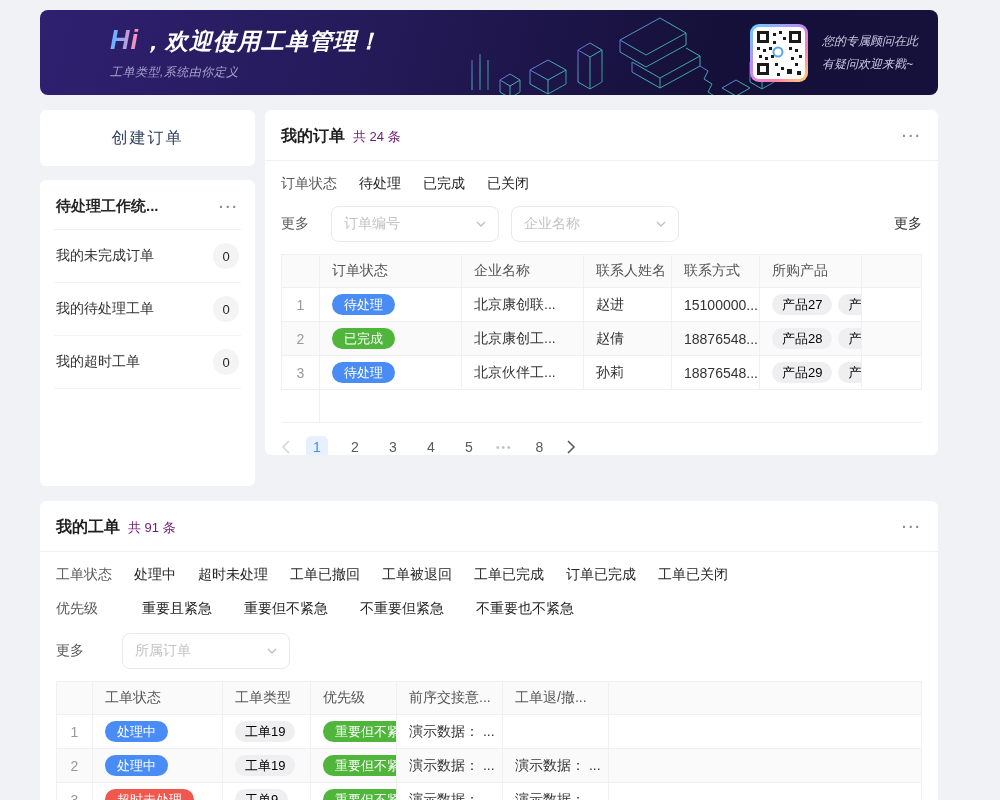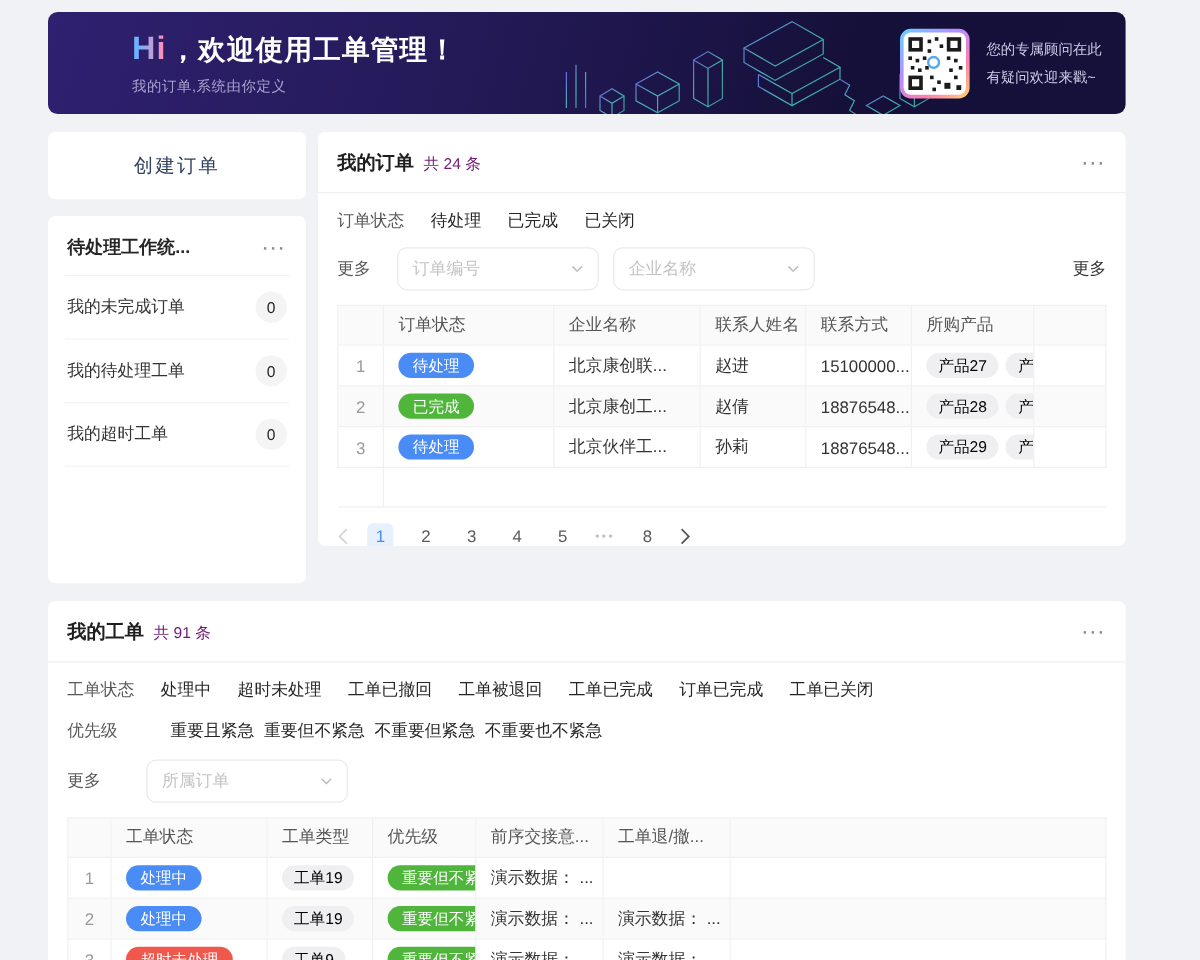--- a/index.html
+++ b/index.html
@@ -8,21 +8,21 @@
     background:#f1f2f5;
     font-family:"Liberation Sans","DejaVu Sans",sans-serif;
     font-size:14px; color:#262626;
   }
   .page { width:898px; margin-left:40px; }
 
   
   .banner{
     margin-top:10px; height:85px; border-radius:8px; position:relative; overflow:hidden;
     background:linear-gradient(105deg,#2f2070 0%,#241a58 38%,#151039 75%,#16113b 100%);
-    display:flex; align-items:center;
+    display:flex; align-items:center;font-style:italic;
   }
   .banner-deco{ position:absolute; left:430px; top:0; height:85px; width:330px; pointer-events:none; }
   .banner-left{ margin-left:70px; position:relative; z-index:2; }
   .banner-title{ font-size:23px; font-weight:700; color:#fff; letter-spacing:1px; }
   .banner-title .hi{
     font-size:27px; margin-right:2px;
     background:linear-gradient(90deg,#6fb2ff 20%,#ff8fb8 90%);
     -webkit-background-clip:text; background-clip:text; color:transparent;
   }
   .banner-sub{ margin-top:7px; font-size:12px; color:#a8a3cd; letter-spacing:.5px; }
@@ -120,21 +120,21 @@
         <path d="M280 52 l12 -7 12 7 v20 l-12 7 -12 -7 z M280 52 l12 7 12 -7 M292 59 v20"></path>
         <path d="M288 34 q6 -12 18 -6 q10 -8 14 4 q6 8 -6 10 l-22 0 q-8 -2 -4 -8"></path>
         <path d="M2 50 v30 M10 44 v36 M18 50 v30"></path>
       </g>
     </svg>
 
     <div class="banner-left">
       <div class="banner-title">
         <span class="hi">Hi</span><span>，欢迎使用工单管理！</span>
       </div>
-      <div class="banner-sub">我的订单,系统由你定义</div>
+      <div class="banner-sub">工单类型,系统由你定义</div>
     </div>
 
     <div class="banner-right">
       <div class="qr-box">
         <div class="qr-inner">
           <svg width="48" height="48" viewBox="0 0 48 48">
             <g fill="#1b1b1b">
               <rect x="2" y="2" width="12" height="12"></rect>
                 <rect x="34" y="2" width="12" height="12"></rect>
                 <rect x="2" y="34" width="12" height="12"></rect>
@@ -331,21 +331,21 @@
           <span class="filter-opt">工单已撤回</span>
           <span class="filter-opt">工单被退回</span>
           <span class="filter-opt">工单已完成</span>
           <span class="filter-opt">订单已完成</span>
           <span class="filter-opt">工单已关闭</span>
         </span>
     </div>
 
     <div class="filter-row" style="padding-top:16px;">
       <span class="filter-label" style="margin-right:22px;">优先级</span>
-      <span id="ticket-priority-options" style="display:flex;gap:8px;">
+      <span id="ticket-priority-options" style="display:flex;gap:32px;">
           <span class="filter-opt">重要且紧急</span>
           <span class="filter-opt">重要但不紧急</span>
           <span class="filter-opt">不重要但紧急</span>
           <span class="filter-opt">不重要也不紧急</span>
         </span>
     </div>
 
     <div class="more-row" style="padding-top:15px;">
       <span class="filter-label" style="margin-right:26px;">更多</span>
       <div class="select">

